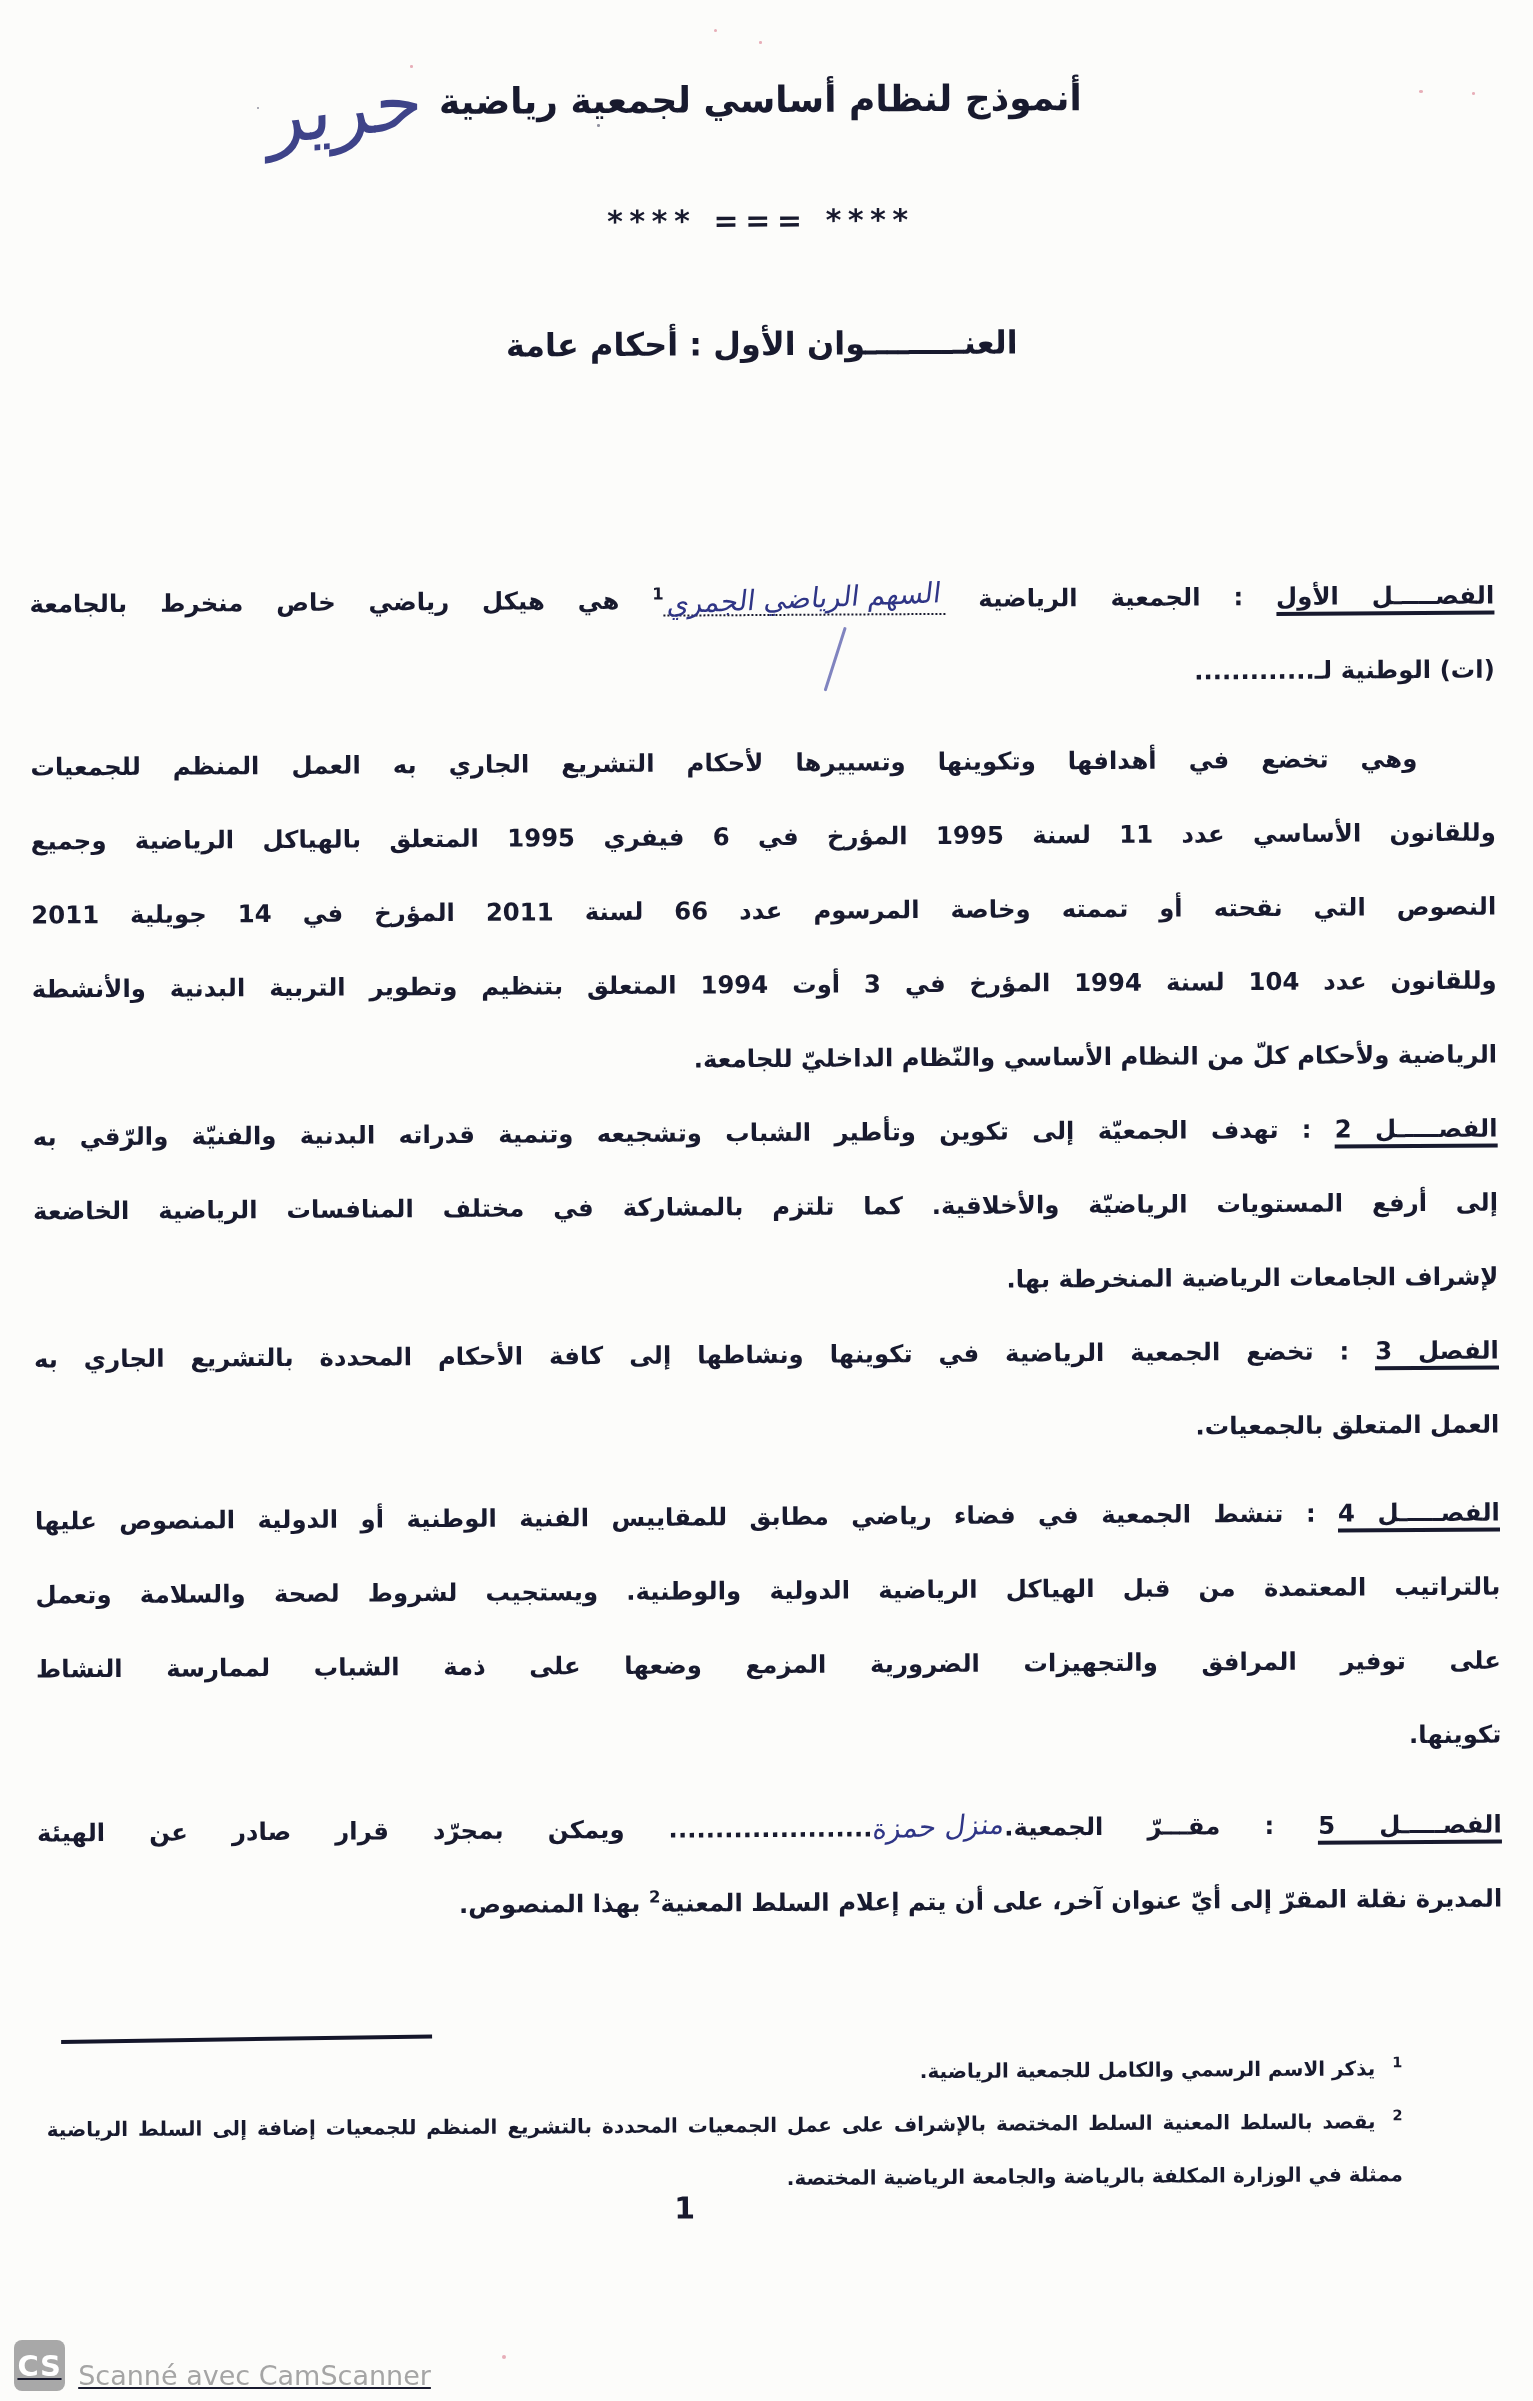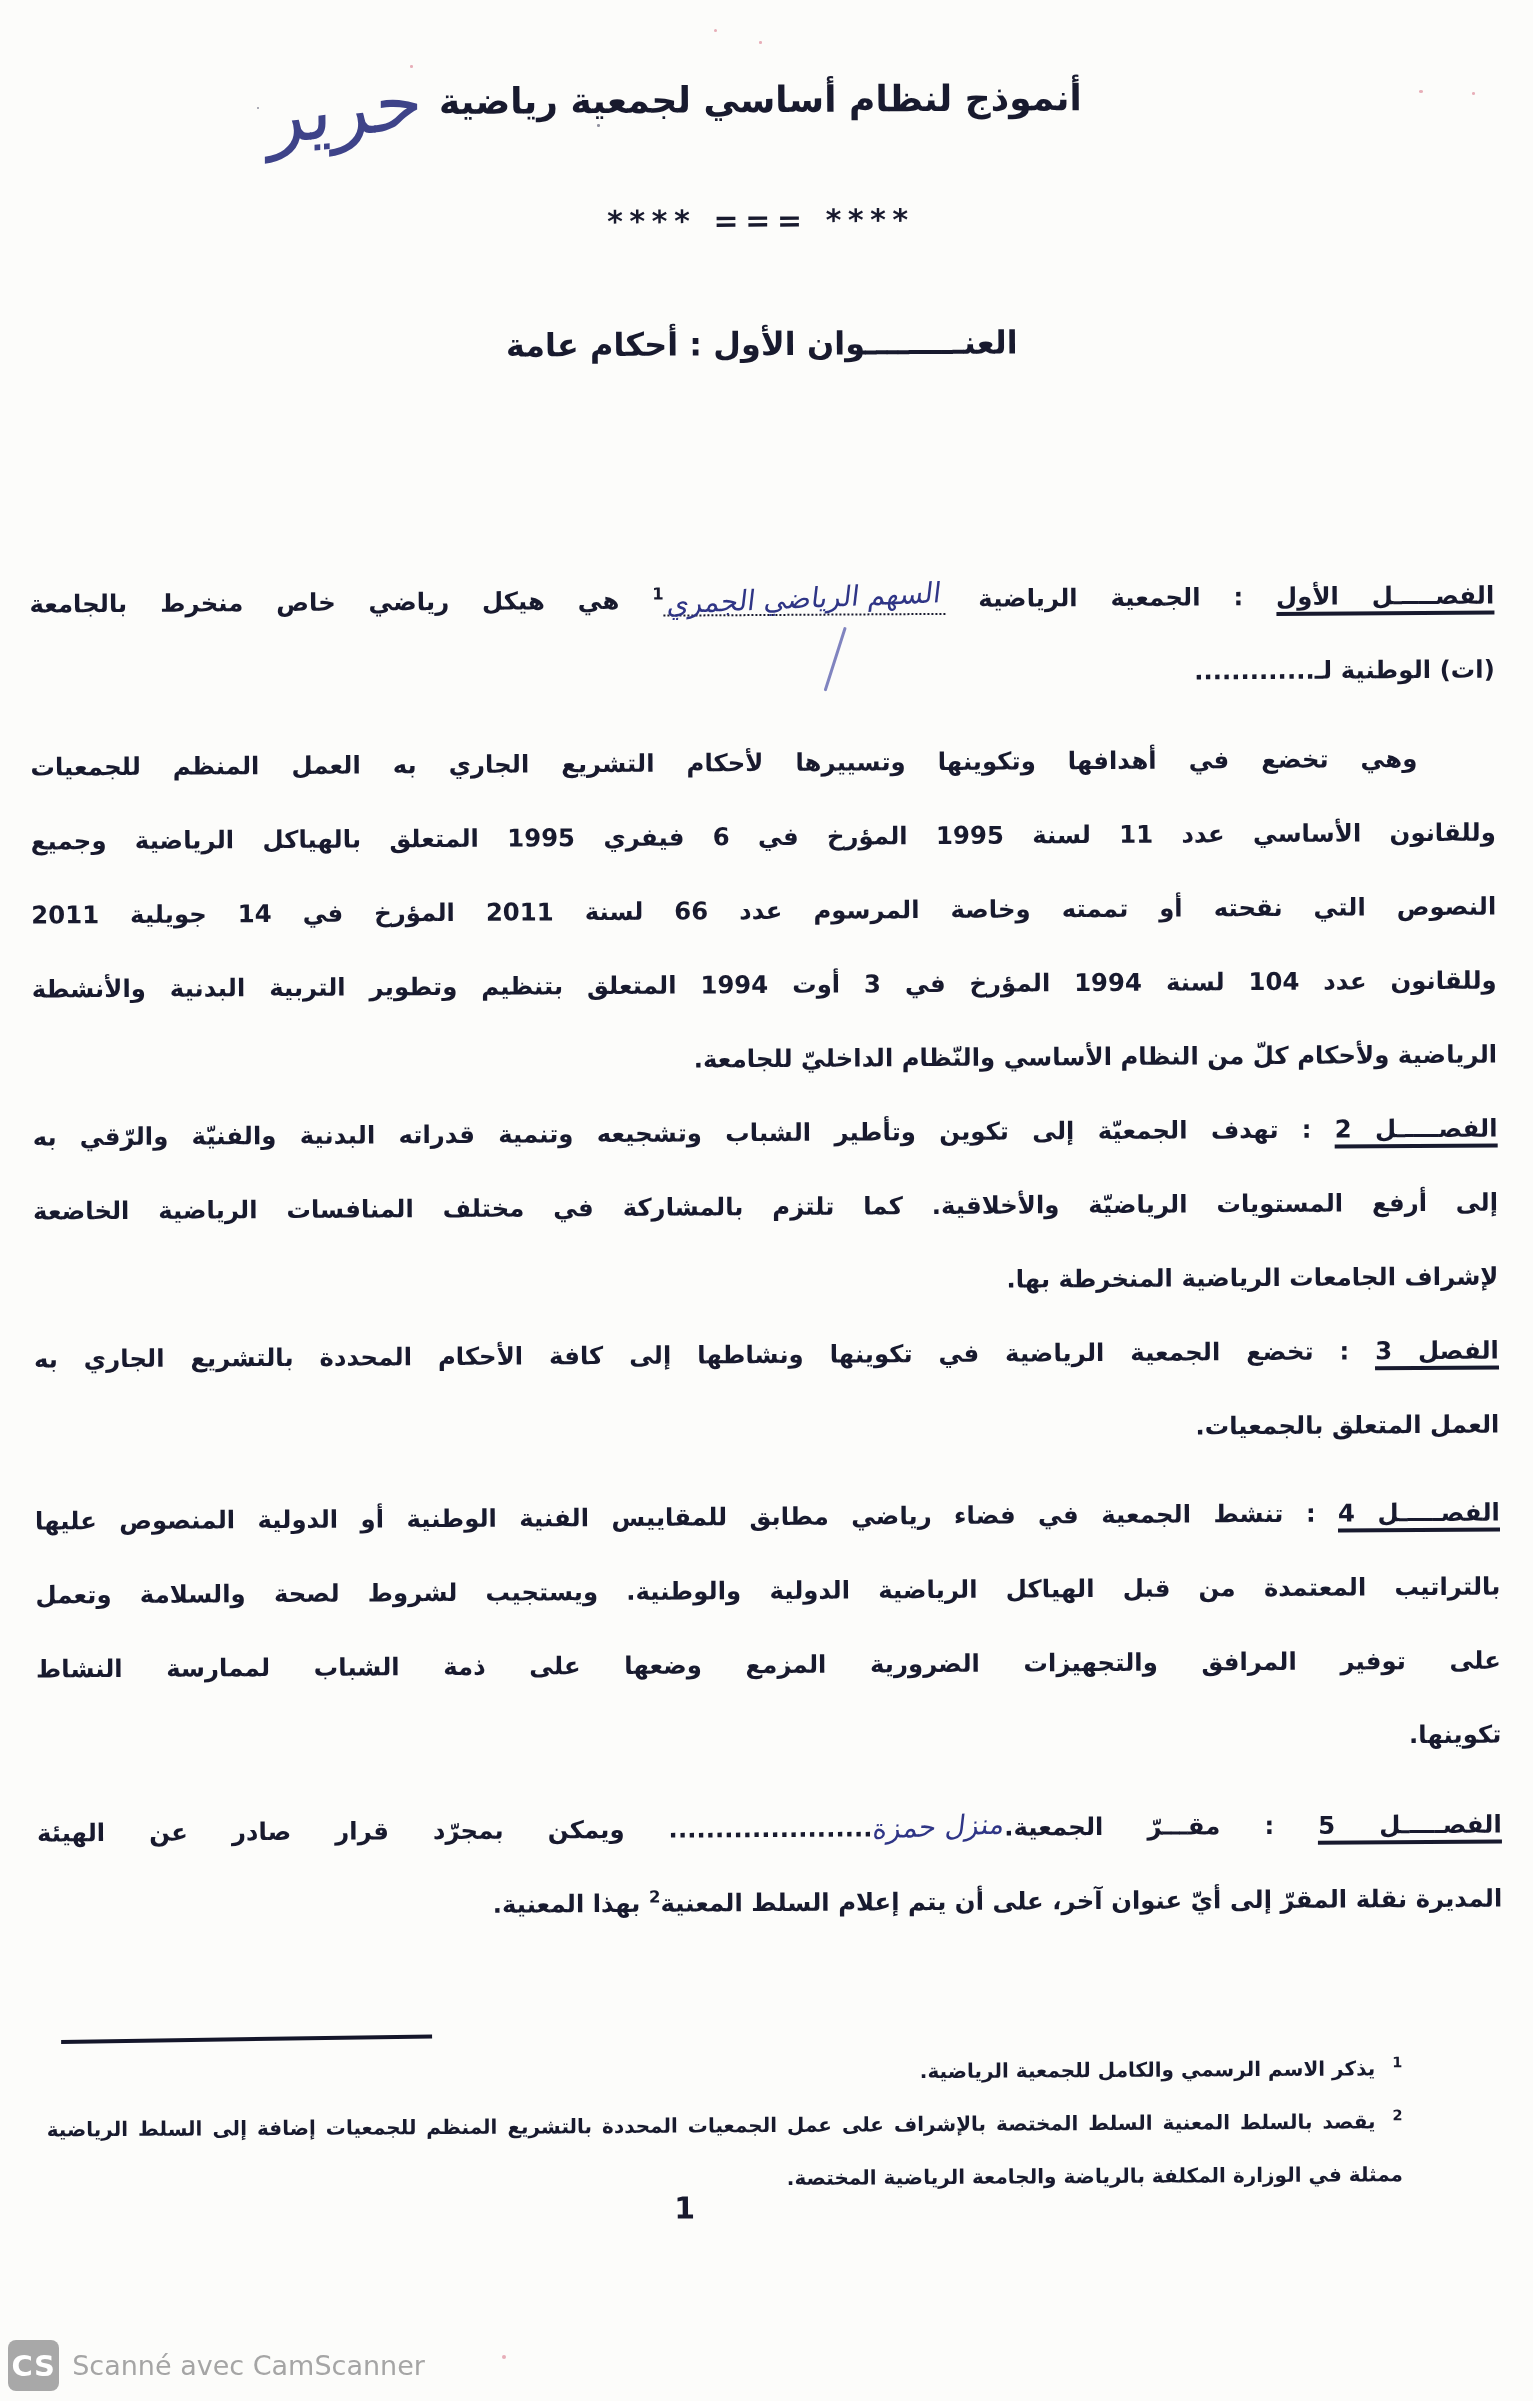--- a/index.html
+++ b/index.html
@@ -79,22 +79,22 @@
     min-height:53px;line-height:53px;
     text-align:justify;text-align-last:right;
   }
   .fn-line.full{text-align-last:justify;}
   .fn-ref{font-size:14.5px;vertical-align:super;line-height:0;margin-left:17px;}
   .page-number{
     position:absolute;top:2190px;left:668px;
     font-size:30px;font-weight:bold;
   }
   .watermark{
-    position:absolute;left:8px;top:2340px;
-    display:flex;align-items:center;gap:13.2px;
+    position:absolute;left:14px;top:2340px;
+    display:flex;align-items:flex-end;gap:13.2px;text-decoration:underline;
   }
   .cs-badge{
     width:51px;height:51px;border-radius:8px;
     background:#a8a8a8;color:#ffffff;
     display:flex;align-items:center;justify-content:center;
     font-size:29px;font-weight:bold;letter-spacing:0.7px;
   }
   .cs-text{color:#a5a5a5;font-size:27px;font-weight:400;}
   .speck{position:absolute;border-radius:50%;}
   .speck.pink{background:rgba(214,110,130,.55);}
@@ -132,21 +132,21 @@
 
       <div class="line"><span class="article-label">الفصل 3</span><span> : </span><span>تخضع الجمعية الرياضية في تكوينها ونشاطها إلى كافة الأحكام المحددة بالتشريع الجاري به</span></div>
       <div class="line end"><span>العمل المتعلق بالجمعيات.</span></div>
 
       <div class="line gap"><span class="article-label">الفصـــــل 4</span><span> : </span><span>تنشط الجمعية في فضاء رياضي مطابق للمقاييس الفنية الوطنية أو الدولية المنصوص عليها</span></div>
       <div class="line"><span>بالتراتيب المعتمدة من قبل الهياكل الرياضية الدولية والوطنية. ويستجيب لشروط لصحة والسلامة وتعمل</span></div>
       <div class="line"><span>على توفير المرافق والتجهيزات الضرورية المزمع وضعها على ذمة الشباب لممارسة النشاط</span></div>
       <div class="line end"><span>تكوينها.</span></div>
 
       <div class="line gap"><span class="article-label">الفصـــــل 5</span><span> : </span><span>مقـــرّ الجمعية.</span><span class="handwriting">منزل حمزة</span><span>......................</span><span> ويمكن بمجرّد قرار صادر عن الهيئة</span></div>
-      <div class="line end"><span>المديرة نقلة المقرّ إلى أيّ عنوان آخر، على أن يتم إعلام السلط المعنية</span><sup class="ref">2</sup><span> بهذا المعنية.</span></div>
+      <div class="line end"><span>المديرة نقلة المقرّ إلى أيّ عنوان آخر، على أن يتم إعلام السلط المعنية</span><sup class="ref">2</sup><span> بهذا المنصوص.</span></div>
 
     </div>
 
     <div class="stray-slash"></div>
 
     <div class="fn-rule"></div>
 
     <div class="footnotes">
       <div class="fn-line"><sup class="fn-ref">1</sup><span>يذكر الاسم الرسمي والكامل للجمعية الرياضية.</span></div>
       <div class="fn-line full"><sup class="fn-ref">2</sup><span>يقصد بالسلط المعنية السلط المختصة بالإشراف على عمل الجمعيات المحددة بالتشريع المنظم للجمعيات إضافة إلى السلط الرياضية</span></div>

